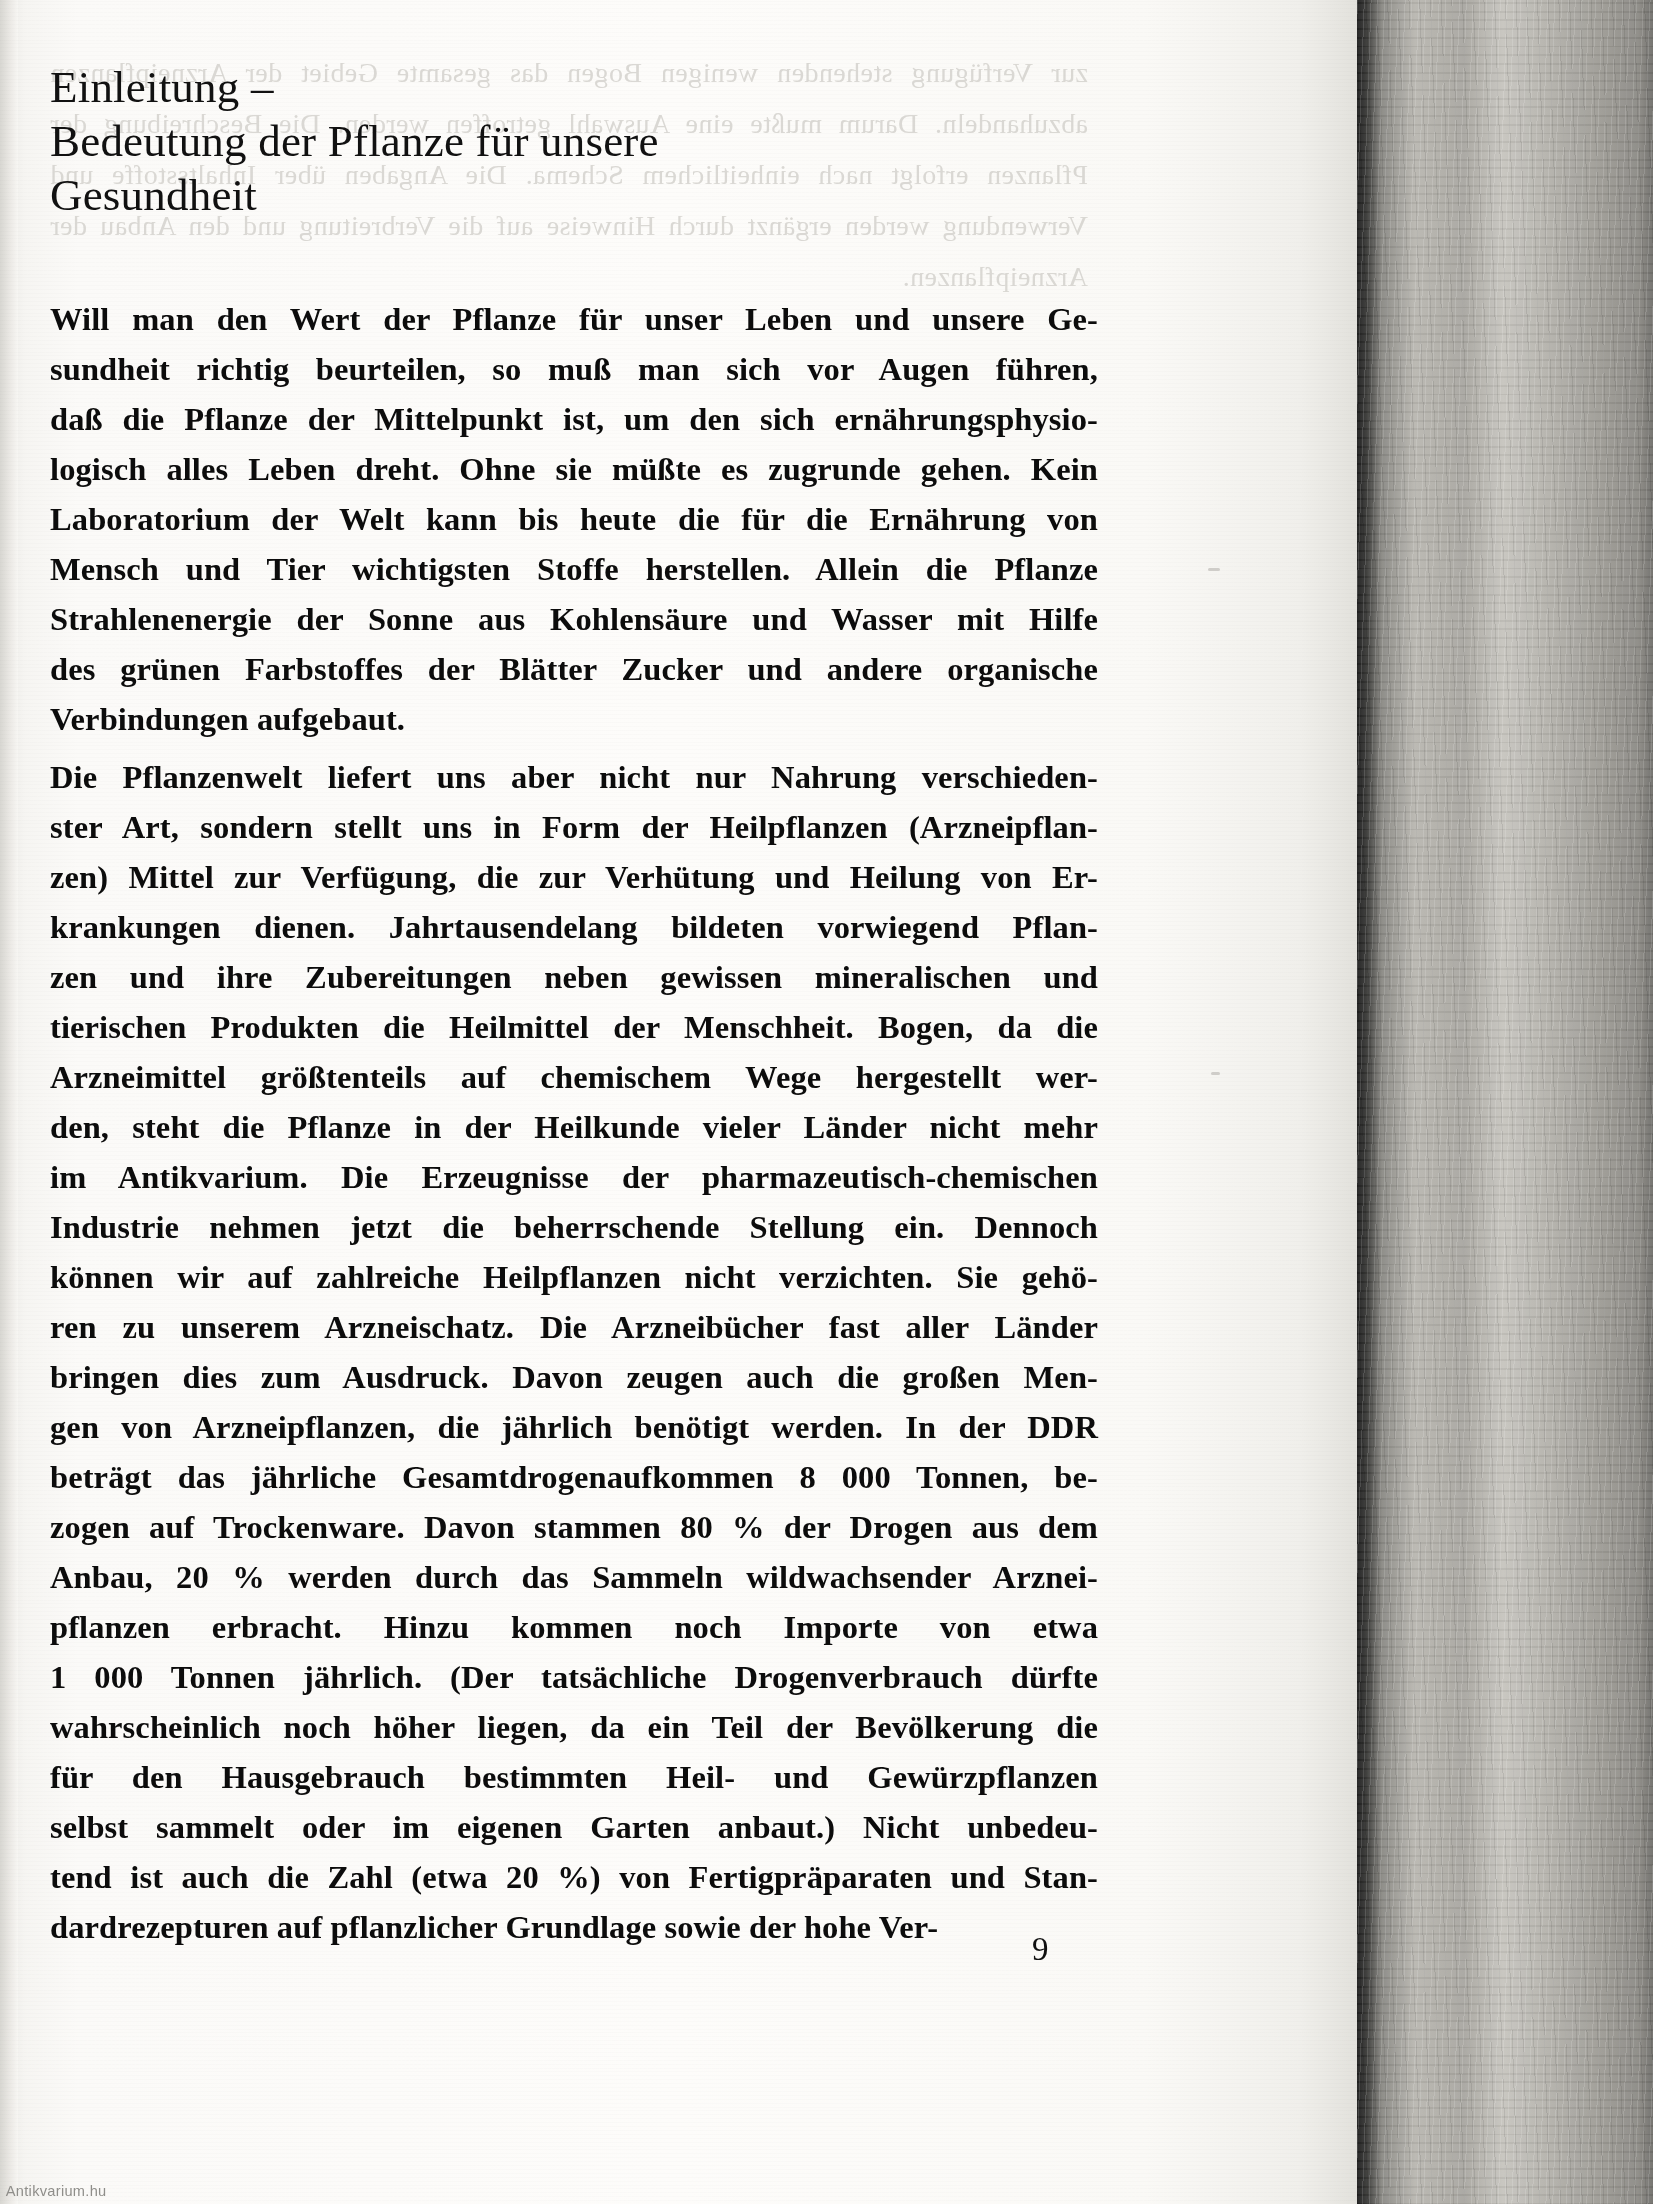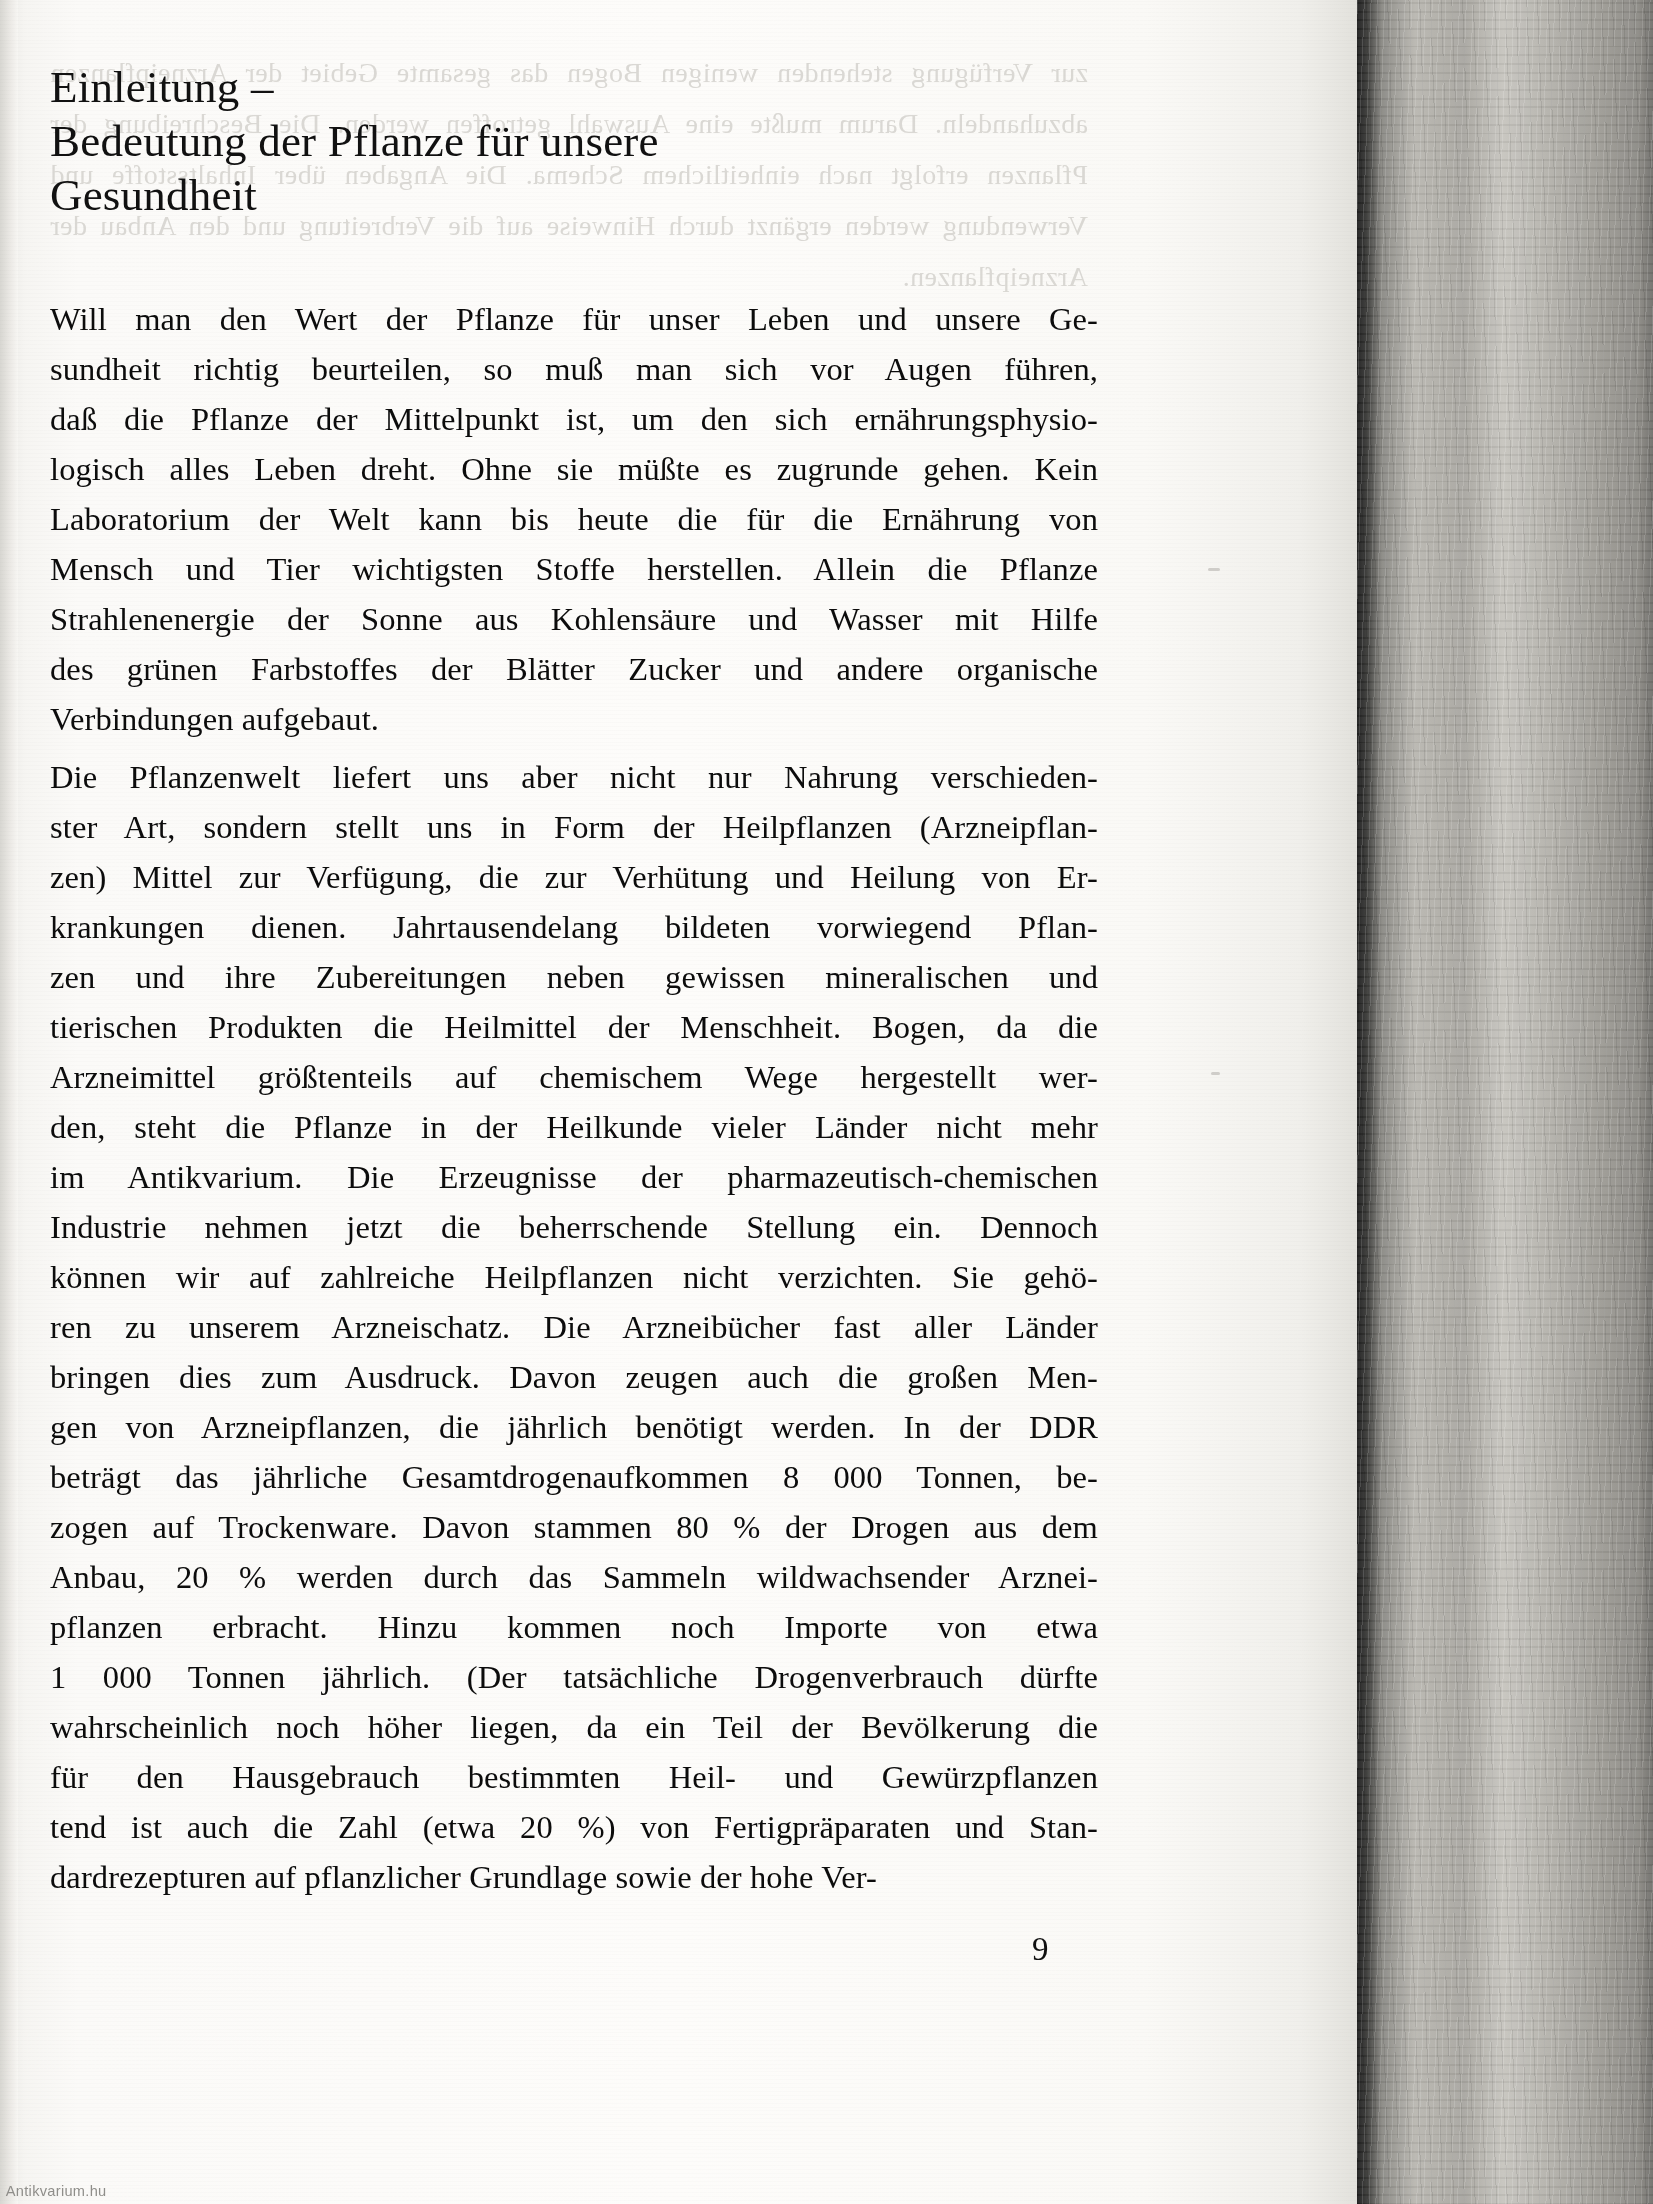--- a/index.html
+++ b/index.html
@@ -98,20 +98,21 @@
     margin-top: 72px;
   }
   .para {
     color: #0c0c0c;
     font-size: 32.5px;
     line-height: 50px;
     text-align: justify;
     text-justify: inter-word;
     margin: 0;
     letter-spacing: 0.1px;
+    font-weight: bold;
   }
   .para + .para { margin-top: 8px; }
   .para-line { display: block; }
   .para-line.j {
     text-align: justify;
     text-align-last: justify;
   }
   .para-line.last { text-align: right; text-align-last: left; }
 
   .folio {
@@ -184,20 +185,21 @@
             <span class="para-line j">ren zu unserem Arzneischatz. Die Arzneibücher fast aller Länder</span>
             <span class="para-line j">bringen dies zum Ausdruck. Davon zeugen auch die großen Men-</span>
             <span class="para-line j">gen von Arzneipflanzen, die jährlich benötigt werden. In der DDR</span>
             <span class="para-line j">beträgt das jährliche Gesamtdrogenaufkommen 8 000 Tonnen, be-</span>
             <span class="para-line j">zogen auf Trockenware. Davon stammen 80 % der Drogen aus dem</span>
             <span class="para-line j">Anbau, 20 % werden durch das Sammeln wildwachsender Arznei-</span>
             <span class="para-line j">pflanzen erbracht. Hinzu kommen noch Importe von etwa</span>
             <span class="para-line j">1 000 Tonnen jährlich. (Der tatsächliche Drogenverbrauch dürfte</span>
             <span class="para-line j">wahrscheinlich noch höher liegen, da ein Teil der Bevölkerung die</span>
             <span class="para-line j">für den Hausgebrauch bestimmten Heil- und Gewürzpflanzen</span>
+            <span class="para-line j">selbst sammelt oder im eigenen Garten anbaut.) Nicht unbedeu-</span>
             <span class="para-line j">tend ist auch die Zahl (etwa 20 %) von Fertigpräparaten und Stan-</span>
             <span class="para-line j last">dardrezepturen auf pflanzlicher Grundlage sowie der hohe Ver-</span>
           </p>
       </div>
     </div>
 
     <div class="folio">9</div>
     <div class="watermark">Antikvarium.hu</div>
   </div>
 

